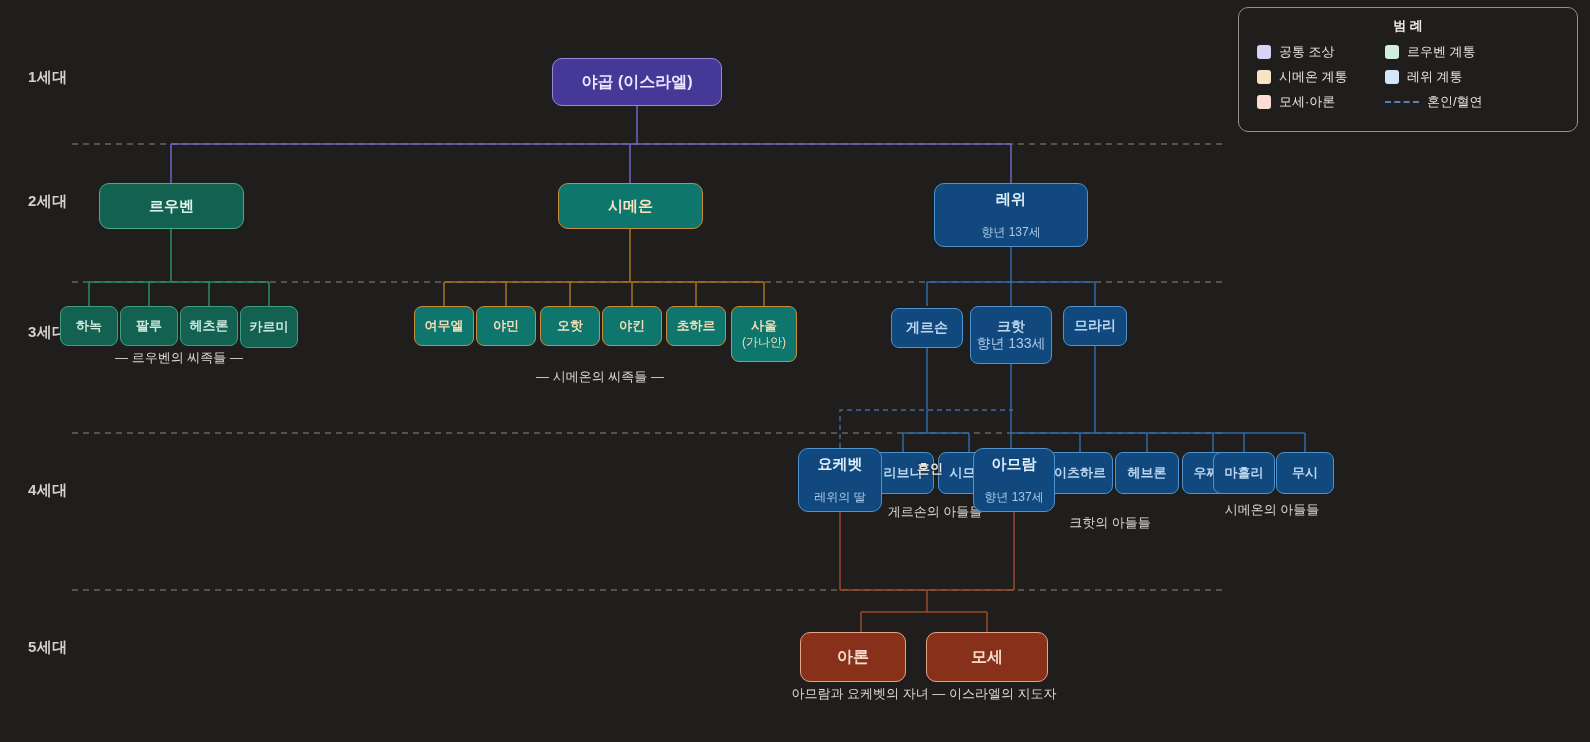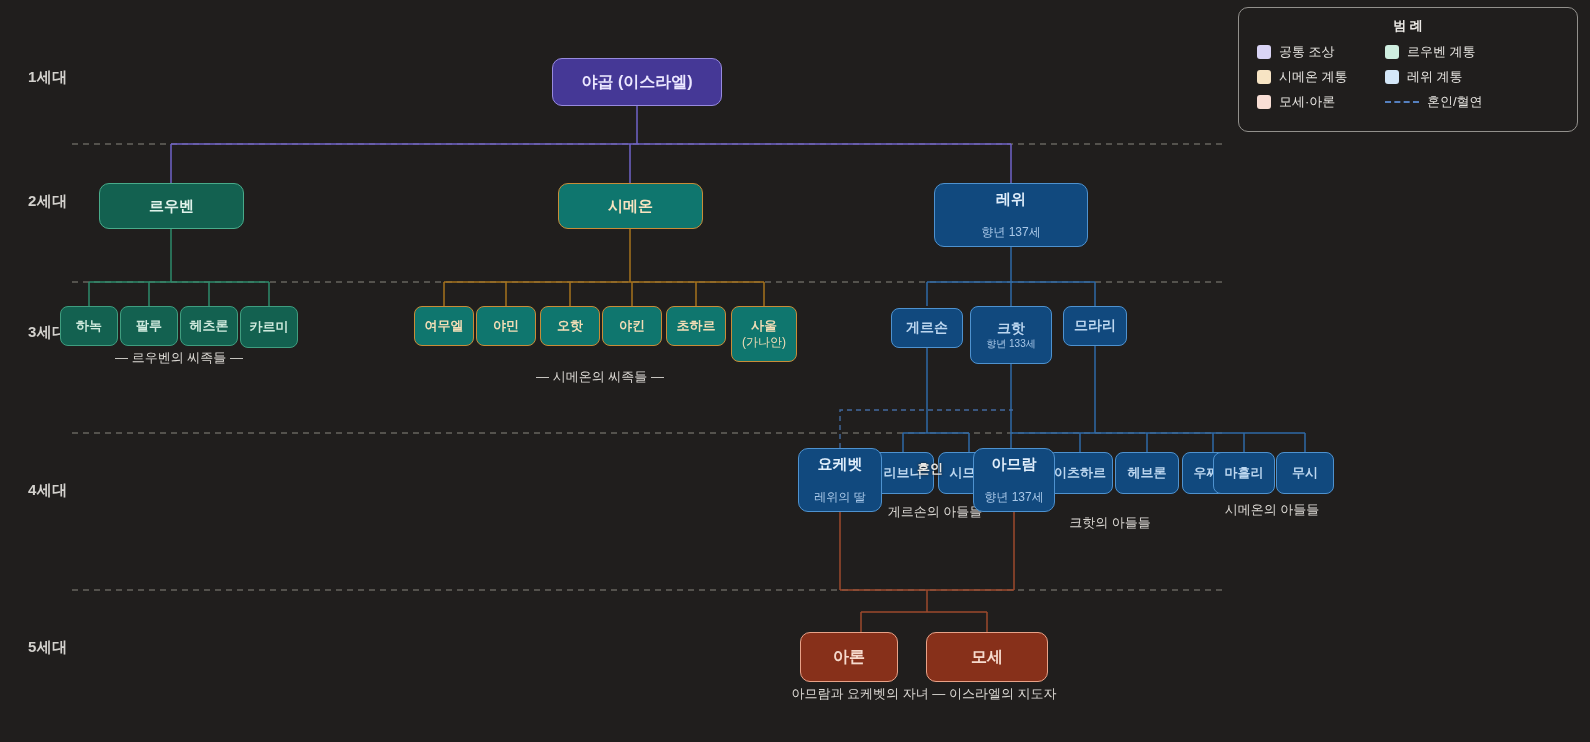--- a/index.html
+++ b/index.html
@@ -114,21 +114,21 @@
     <div class="nl">사울</div>
     <div class="ns">(가나안)</div>
   </div>
   <div class="caption" style="left:600px;top:368px">— 시메온의 씨족들 —</div>
 
   <div class="node blue small" style="left:891px;top:308px;width:72px;height:40px">
     <div class="nl" style="font-size:14px">게르손</div>
   </div>
   <div class="node blue small" style="left:970px;top:306px;width:82px;height:58px">
     <div class="nl" style="font-size:14px">크핫</div>
-    <div class="ns" style="font-size:10px">향년 133세</div>
+    <div class="ns" style="font-size:14px">향년 133세</div>
   </div>
   <div class="node blue small" style="left:1063px;top:306px;width:64px;height:40px">
     <div class="nl" style="font-size:14px">므라리</div>
   </div>
 
   <div class="node blue small z4" style="left:872px;top:452px;width:62px;height:42px">
     <div class="nl">리브니</div>
   </div>
   <div class="node blue small z4" style="left:938px;top:452px;width:62px;height:42px">
     <div class="nl">시므이</div>
@@ -156,21 +156,21 @@
   <div class="node blue big z8" style="left:973px;top:448px;width:82px;height:64px">
     <div class="nl">아므람</div>
     <div class="ns">향년 137세</div>
   </div>
 
   <div class="marriage-tag" style="left:930px;top:460px">혼인</div>
   <div class="caption" style="left:935px;top:503px">게르손의 아들들</div>
   <div class="caption" style="left:1110px;top:514px">크핫의 아들들</div>
   <div class="caption" style="left:1272px;top:501px">시메온의 아들들</div>
 
-  <div class="node rust big" style="left:800px;top:632px;width:98px;height:50px">
+  <div class="node rust big" style="left:800px;top:632px;width:106px;height:50px">
     <div class="nl">아론</div>
   </div>
   <div class="node rust big" style="left:926px;top:632px;width:122px;height:50px">
     <div class="nl">모세</div>
   </div>
   <div class="caption" style="left:924px;top:685px">아므람과 요케벳의 자녀 — 이스라엘의 지도자</div>
 
   <div class="legend">
     <div class="legend-title">범 례</div>
     <div class="lg-item" style="left:18px;top:35px">

